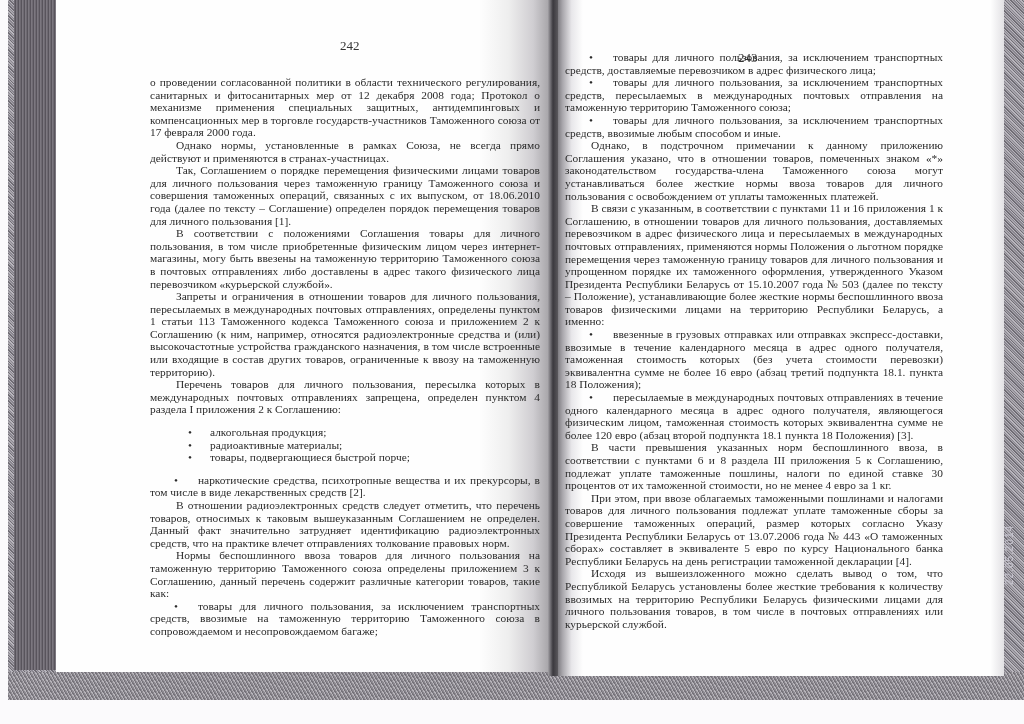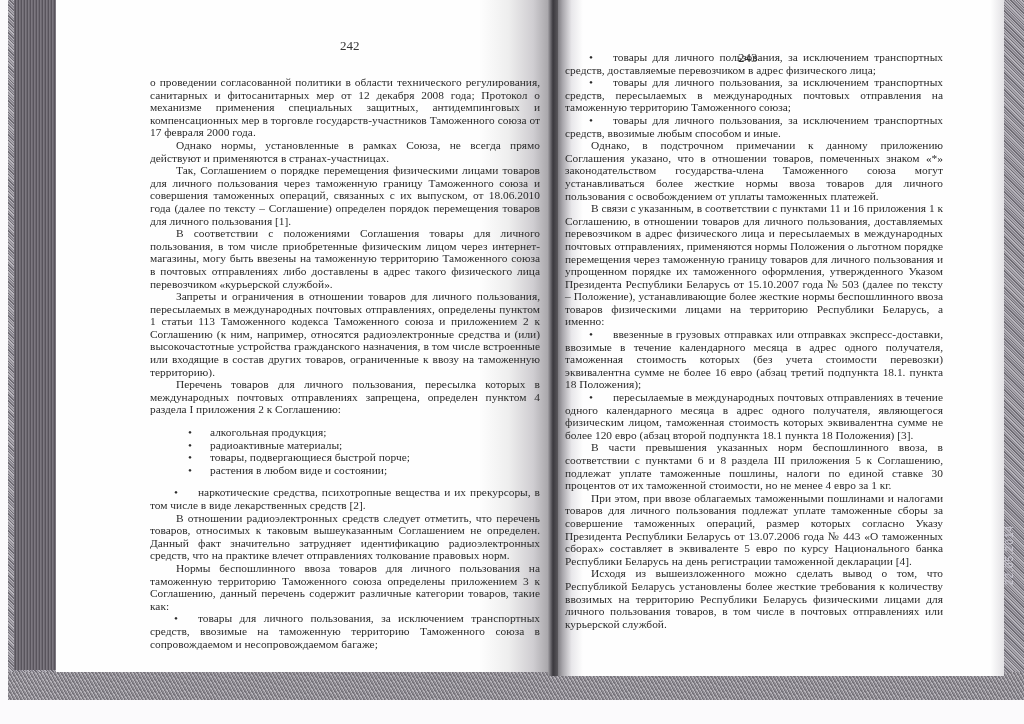--- a/index.html
+++ b/index.html
@@ -49,21 +49,20 @@
   <p class="noindent">о проведении согласованной политики в области технического регулирования, санитарных и фитосанитарных мер от 12 декабря 2008 года; Протокол о механизме применения специальных защитных, антидемпинговых и компенсационных мер в торговле государств-участников Таможенного союза от 17 февраля 2000 года.</p>
   <p>Однако нормы, установленные в рамках Союза, не всегда прямо действуют и применяются в странах-участницах.</p>
   <p>Так, Соглашением о порядке перемещения физическими лицами товаров для личного пользования через таможенную границу Таможенного союза и совершения таможенных операций, связанных с их выпуском, от 18.06.2010 года (далее по тексту – Соглашение) определен порядок перемещения товаров для личного пользования [1].</p>
   <p>В соответствии с положениями Соглашения товары для личного пользования, в том числе приобретенные физическим лицом через интернет-магазины, могу быть ввезены на таможенную территорию Таможенного союза в почтовых отправлениях либо доставлены в адрес такого физического лица перевозчиком «курьерской службой».</p>
   <p>Запреты и ограничения в отношении товаров для личного пользования, пересылаемых в международных почтовых отправлениях, определены пунктом 1 статьи 113 Таможенного кодекса Таможенного союза и приложением 2 к Соглашению (к ним, например, относятся радиоэлектронные средства и (или) высокочастотные устройства гражданского назначения, в том числе встроенные или входящие в состав других товаров, ограниченные к ввозу на таможенную территорию).</p>
   <p>Перечень товаров для личного пользования, пересылка которых в международных почтовых отправлениях запрещена, определен пунктом 4 раздела I приложения 2 к Соглашению:</p>
   <ul>
     <li class="sub">алкогольная продукция;</li>
     <li class="sub">радиоактивные материалы;</li>
     <li class="sub">товары, подвергающиеся быстрой порче;</li>
-    <li class="sub">растения в любом виде и состоянии;</li>
   </ul>
   <p class="bul">наркотические средства, психотропные вещества и их прекурсоры, в том числе в виде лекарственных средств [2].</p>
   <p>В отношении радиоэлектронных средств следует отметить, что перечень товаров, относимых к таковым вышеуказанным Соглашением не определен. Данный факт значительно затрудняет идентификацию радиоэлектронных средств, что на практике влечет отправлениях толкование правовых норм.</p>
   <p>Нормы беспошлинного ввоза товаров для личного пользования на таможенную территорию Таможенного союза определены приложением 3 к Соглашению, данный перечень содержит различные категории товаров, такие как:</p>
   <p class="bul">товары для личного пользования, за исключением транспортных средств, ввозимые на таможенную территорию Таможенного союза в сопровождаемом и несопровождаемом багаже;</p>
 </div>
 
 <div class="text right-text">
   <p class="bul">товары для личного пользования, за исключением транспортных средств, доставляемые перевозчиком в адрес физического лица;</p>
   <p class="bul">товары для личного пользования, за исключением транспортных средств, пересылаемых в международных почтовых отправления на таможенную территорию Таможенного союза;</p>

